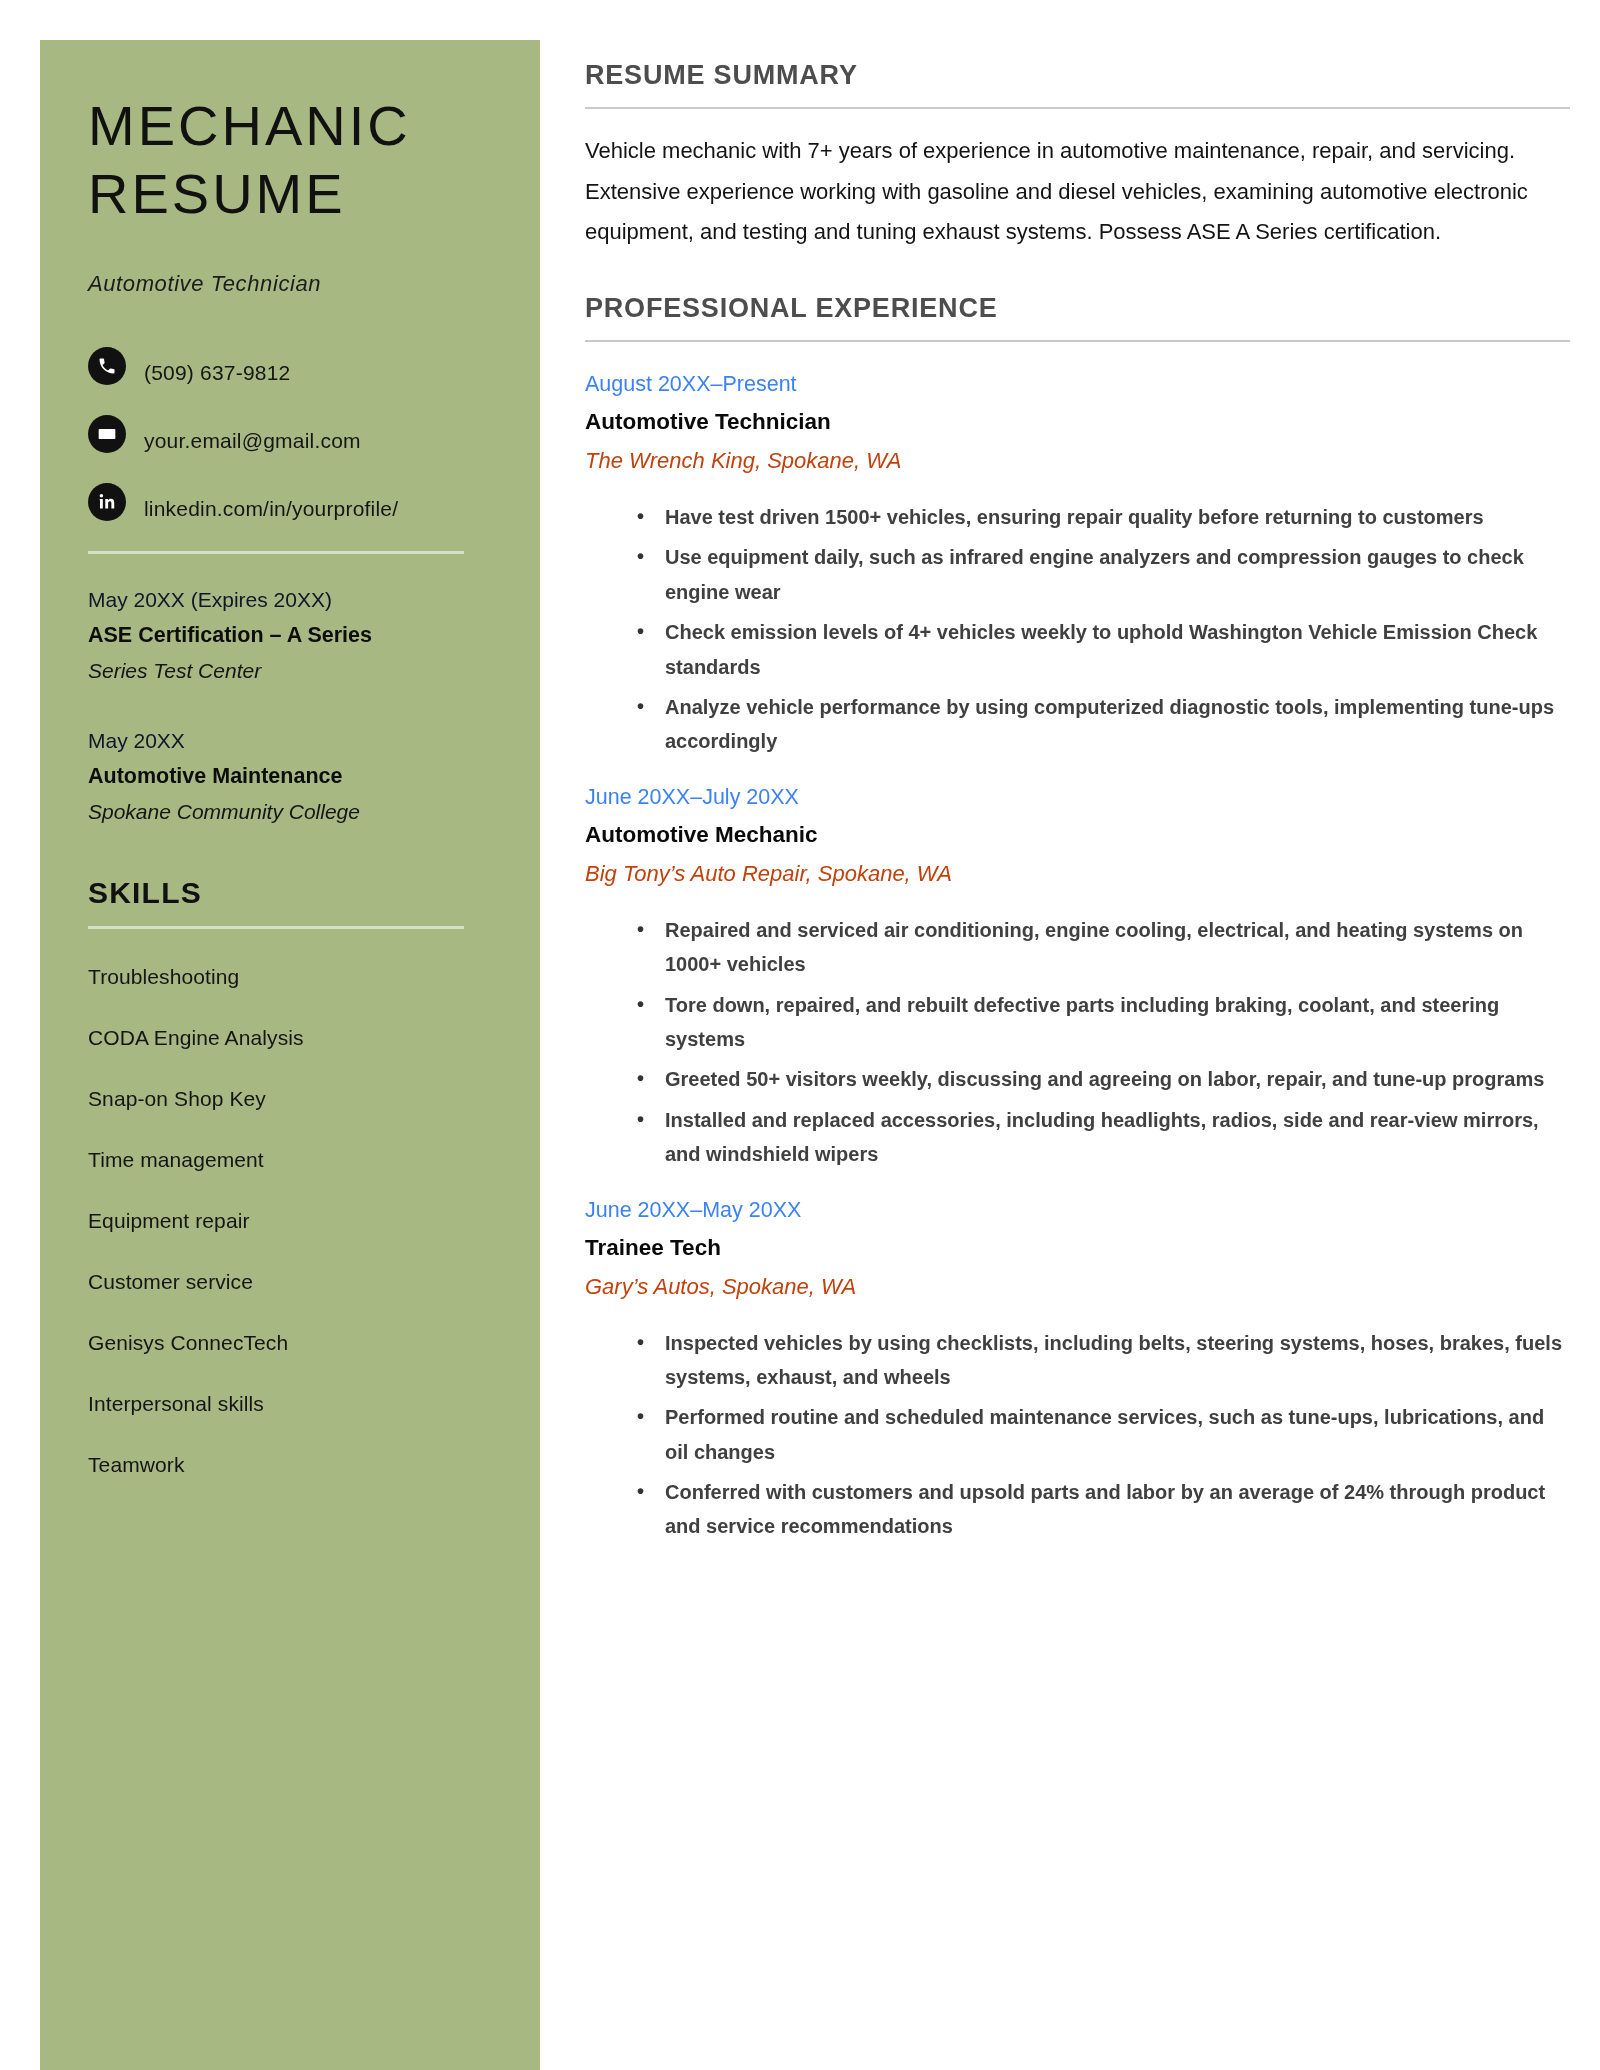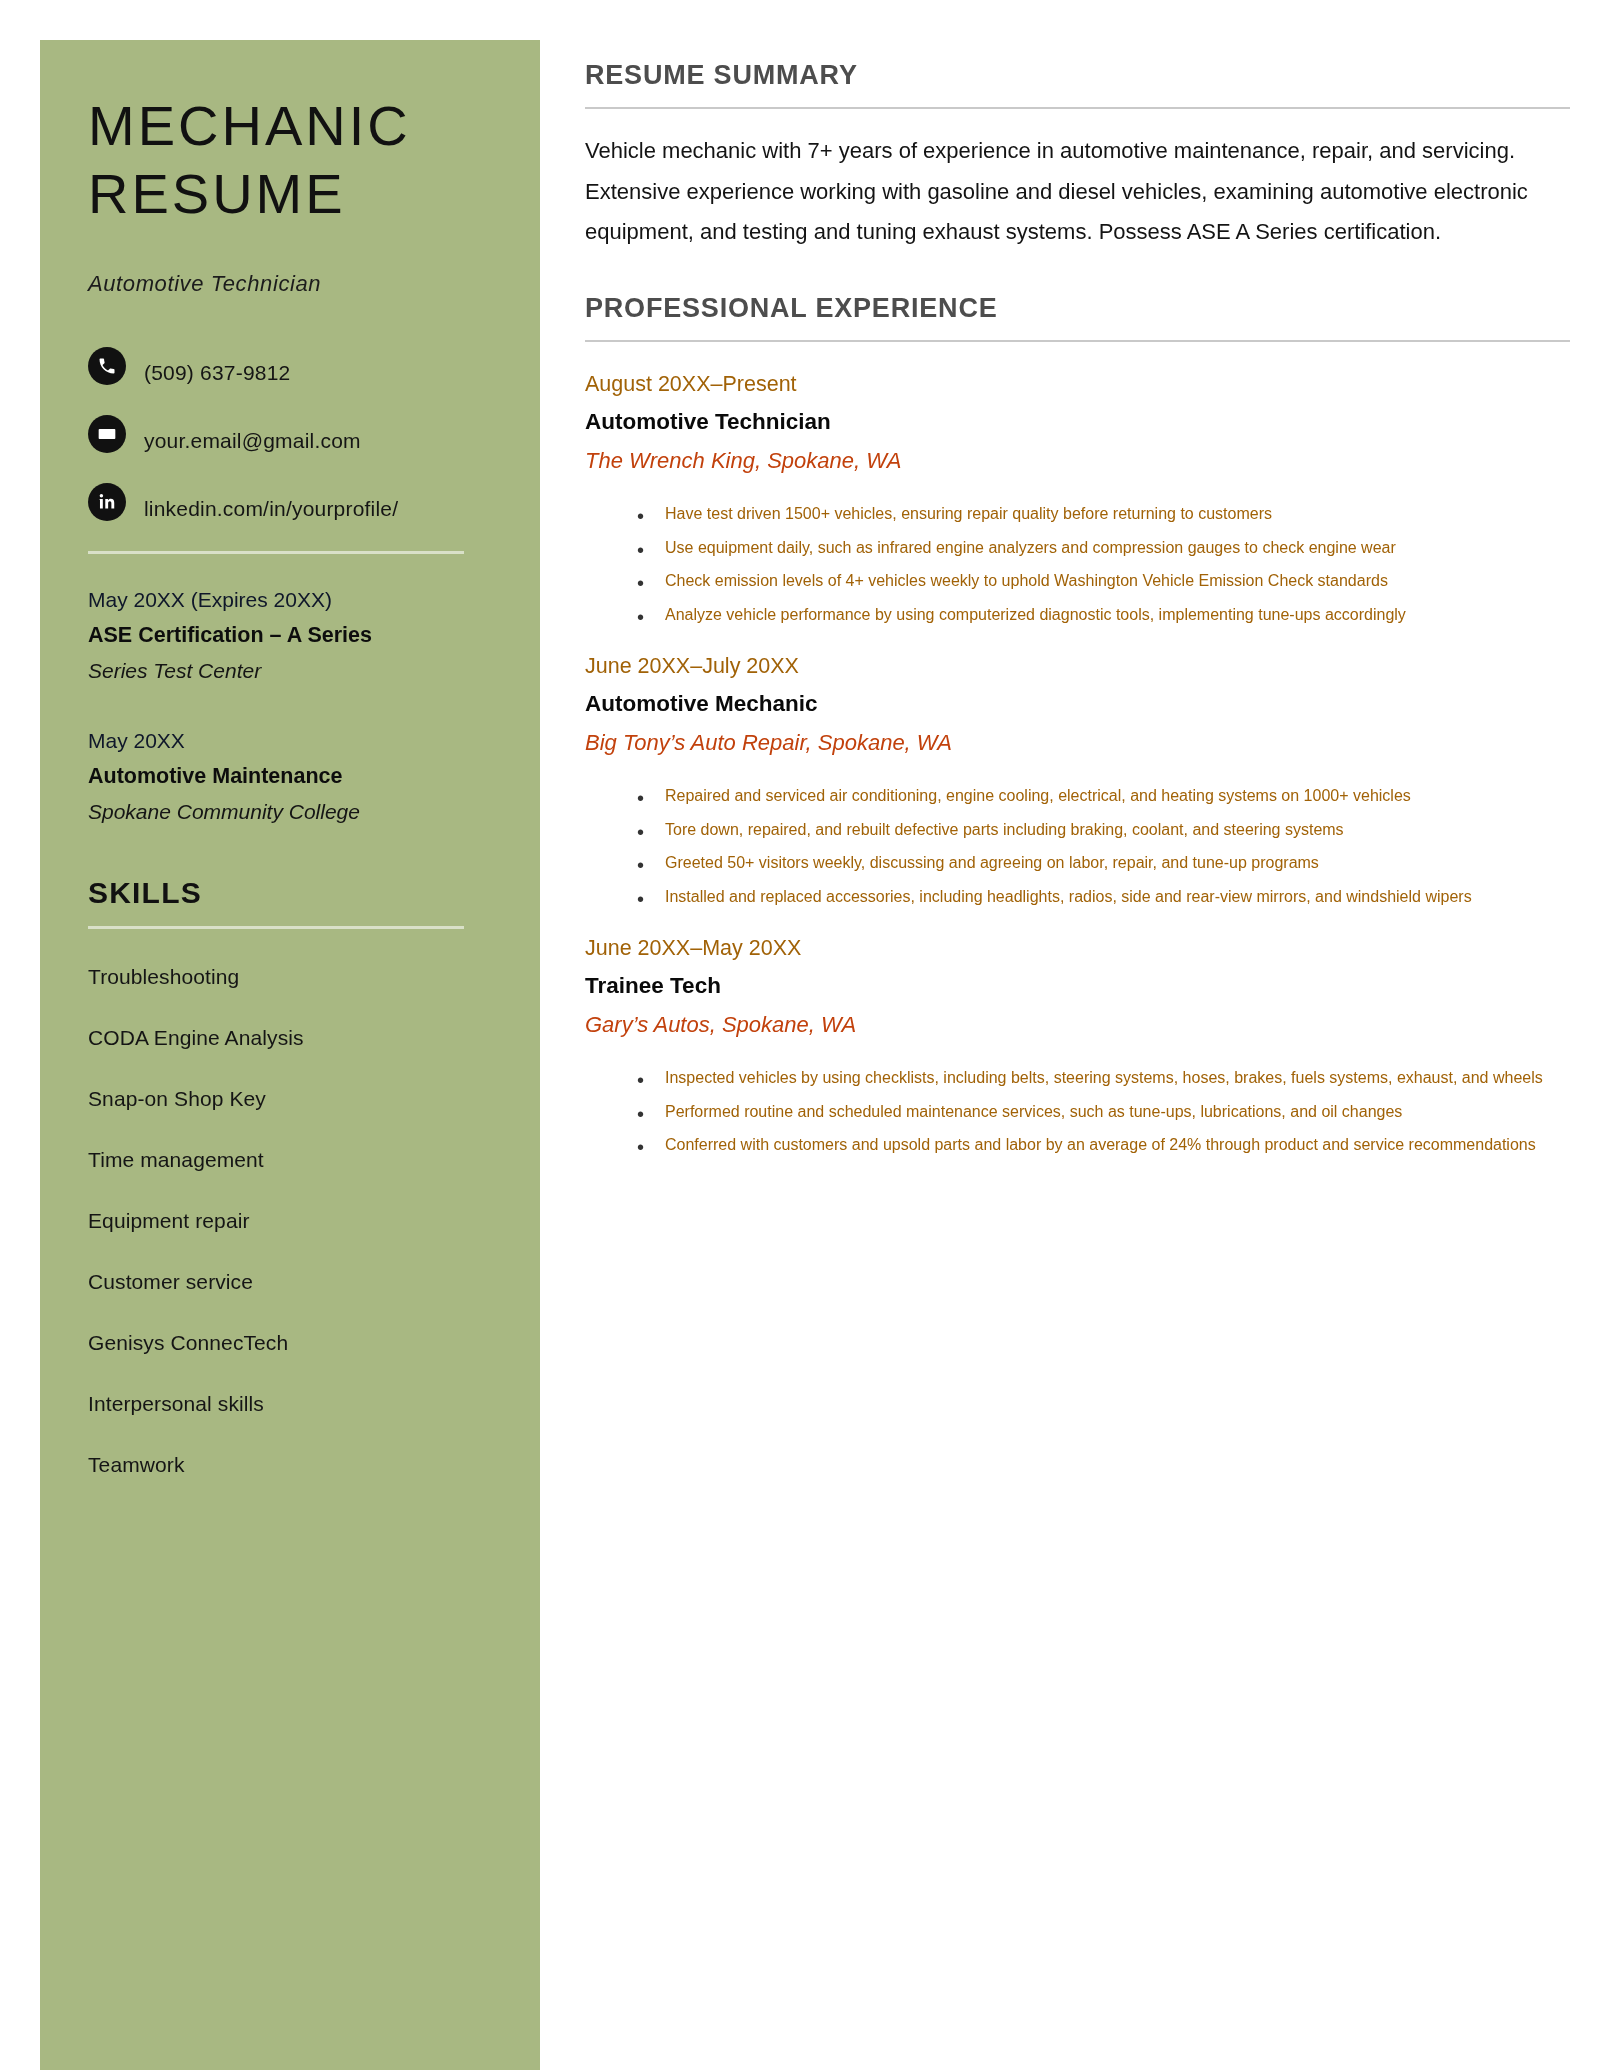--- a/index.html
+++ b/index.html
@@ -147,21 +147,21 @@
     color: #141414;
     margin-top: 22px;
     margin-bottom: 0;
   }
   .exp-head-wrap { margin-top: 40px; }
 
   .job { margin-top: 26px; }
   .job.first { margin-top: 30px; }
   .job-date {
     font-size: 21.5px;
-    color: #a16207;
+    color: #3b82f6;
     margin-bottom: 12px;
   }
   .job-title {
     font-size: 22.5px;
     font-weight: 700;
     color: #0a0a0a;
     margin-bottom: 13px;
   }
   .job-company {
     font-size: 22px;
@@ -169,25 +169,26 @@
     color: #c2410c;
     margin-bottom: 0;
   }
   .bullets {
     margin: 26px 0 0 0;
     padding-left: 52px;
     list-style: none;
   }
   .bullets li {
     position: relative;
-    font-size: 16px;
+    font-size: 20px;
     line-height: 1.72;
-    color: #a16207;
+    color: #404040;
     margin-bottom: 6px;
     padding-left: 28px;
+    font-weight: bold;
   }
   .bullets li::before {
     content: "\2022";
     position: absolute;
     left: 0;
     top: -1px;
     font-size: 20px;
     color: #333;
   }
 </style>

